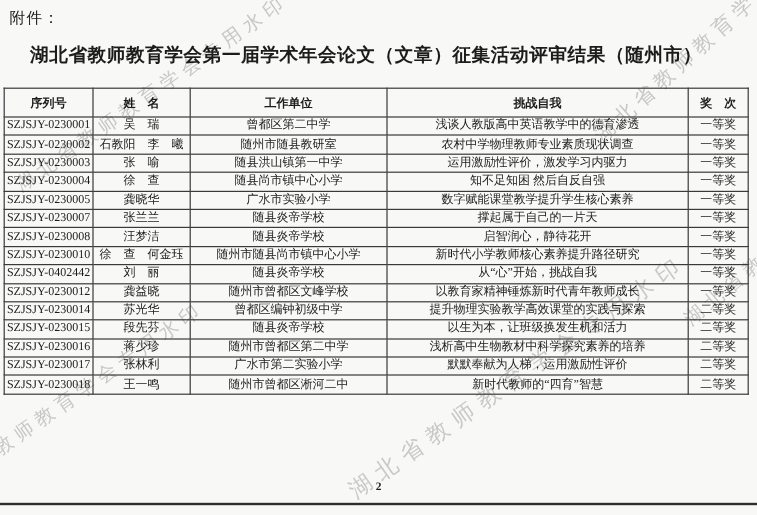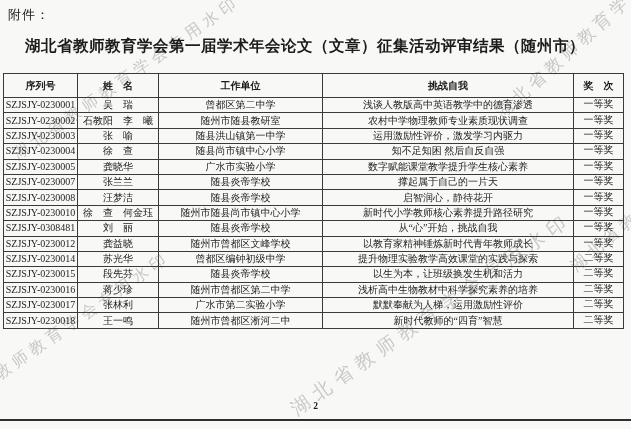--- a/index.html
+++ b/index.html
@@ -34,21 +34,21 @@
   table.results th{
     height:23px;font-size:10px;font-weight:bold;
     font-family:"Liberation Sans","DejaVu Sans",sans-serif;
   }
   table.results td{height:14.4px;font-size:10px;line-height:1;}
   td.c-id{font-size:9.5px;letter-spacing:0;text-align:left;padding-left:3px;
     font-family:Liberation Serif, serif;margin-left:47px;}
   td.c-name{font-size:10px;margin-top:48px;}
   td.c-unit{font-size:10px;}
   td.c-title{font-size:10px;}
-  td.c-award{font-size:9.5px;font-family:Liberation Mono, monospace;}
+  td.c-award{font-size:9.5px;}
   .watermark{
     position:absolute;color:rgba(140,140,140,0.45);
     font-size:16px;letter-spacing:5px;white-space:nowrap;
     transform-origin:left center;pointer-events:none;
     font-family:"Liberation Serif","DejaVu Serif",serif;
   }
   .wm1{left:15px;top:146px;transform:rotate(-35deg);}
   .wm2{left:498px;top:104px;transform:rotate(-42deg);font-size:17px;}
   .wm3{left:293px;top:398px;transform:rotate(-35deg);font-size:19px;letter-spacing:7px;color:rgba(130,130,130,0.40);}
   .wm4{left:-55px;top:402px;transform:rotate(-35deg);}
@@ -139,21 +139,21 @@
         <td class="c-award">一等奖</td>
       </tr>
       <tr>
         <td class="c-id">SZJSJY-0230010</td>
         <td class="c-name">徐　查　何金珏</td>
         <td class="c-unit">随州市随县尚市镇中心小学</td>
         <td class="c-title">新时代小学教师核心素养提升路径研究</td>
         <td class="c-award">一等奖</td>
       </tr>
       <tr>
-        <td class="c-id">SZJSJY-0308481</td>
+        <td class="c-id">SZJSJY-0402442</td>
         <td class="c-name">刘　丽</td>
         <td class="c-unit">随县炎帝学校</td>
         <td class="c-title">从“心”开始，挑战自我</td>
         <td class="c-award">一等奖</td>
       </tr>
       <tr>
         <td class="c-id">SZJSJY-0230012</td>
         <td class="c-name">龚益晓</td>
         <td class="c-unit">随州市曾都区文峰学校</td>
         <td class="c-title">以教育家精神锤炼新时代青年教师成长</td>

